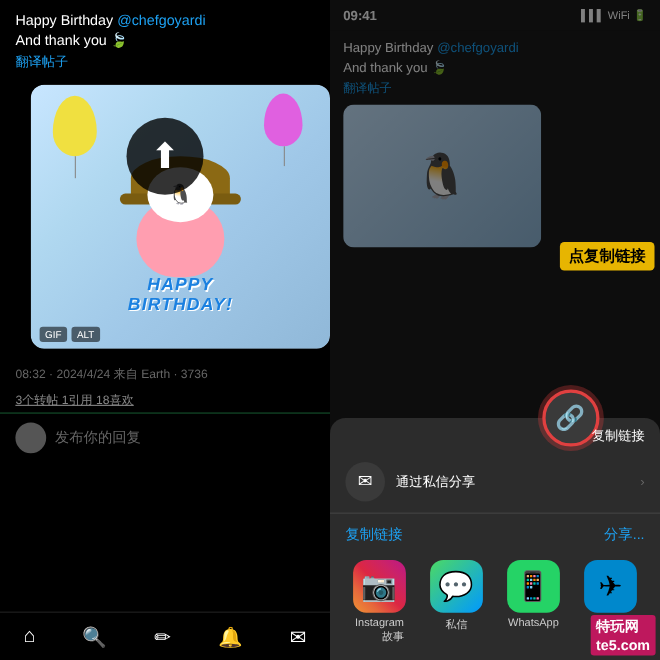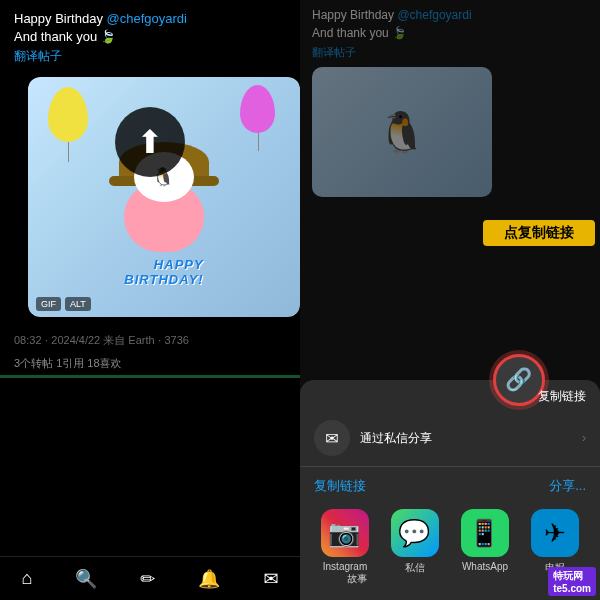--- a/index.html
+++ b/index.html
@@ -162,22 +162,22 @@
       font-size: 18px;
     }
 
     .happy-birthday-text {
       position: absolute;
       bottom: 30px;
       left: 50%;
       transform: translateX(-50%);
       color: #1a80e0;
       font-weight: 900;
-      font-size: 13px;
-      text-align: right;
+      font-size: 16px;
+      text-align: center;
       font-style: italic;
       white-space: nowrap;
       text-shadow: 1px 1px 0 #fff;
       letter-spacing: 1px;
     }
 
     .sticker-badges {
       position: absolute;
       bottom: 6px;
       left: 8px;
@@ -196,21 +196,22 @@
     .post-meta {
       padding: 8px 14px 4px;
       color: #666;
       font-size: 11px;
     }
 
     .post-stats {
       padding: 4px 14px;
       color: #888;
       font-size: 11px;
-      border-bottom: 3px solid #14532d;
+      border-bottom: 1px solid #14532d;
+      text-decoration: underline;
     }
 
     .reply-box {
       padding: 8px 14px;
       display: flex;
       align-items: center;
       gap: 8px;
     }
 
     .reply-avatar {
@@ -497,34 +498,34 @@
 
     
     .annotation-right {
       position: absolute;
       right: 5px;
       top: 220px;
       background: rgba(255,200,0,0.9);
       color: #000;
       font-size: 14px;
       font-weight: bold;
-      padding: 4px 21px;
+      padding: 4px 8px;
       border-radius: 4px;
       z-index: 20;
       white-space: nowrap;
     }
 
     
     .watermark {
       position: absolute;
       bottom: 4px;
       right: 4px;
-      background: #6d28d9;
-      color: #fff;
-      font-size: 10px;
+      background: #be185d;
+      color: #fff;
+      font-size: 13px;
       padding: 2px 5px;
       border-radius: 3px;
       font-weight: bold;
       z-index: 100;
     }
 
     
     .large-circle-btn {
       width: 70px;
       height: 70px;
@@ -580,36 +581,48 @@
           <span class="badge">GIF</span>
           <span class="badge">ALT</span>
         </div>
       </div>
 
       <div class="large-circle-btn">
         <span class="upload-icon">⬆</span>
       </div>
     </div>
 
-    <div class="post-meta">08:32 · 2024/4/22 来自 Earth · 3736</div>
+    <div class="post-meta">08:32 · 2024/4/24 来自 Earth · 3736</div>
     <div class="post-stats">3个转帖 1引用 18喜欢</div>
 
+    <div class="reply-box">
+      <div class="reply-avatar"></div>
+      <span class="reply-input">发布你的回复</span>
+    </div>
 
 
     <div class="bottom-nav">
       <span class="nav-icon">⌂</span>
       <span class="nav-icon">🔍</span>
       <span class="nav-icon">✏</span>
       <span class="nav-icon">🔔</span>
       <span class="nav-icon">✉</span>
     </div>
   </div>
 
   <div class="right-panel">
 
+    <div class="right-status-bar">
+      <span class="status-time">09:41</span>
+      <div class="status-icons">
+        <span>▌▌▌</span>
+        <span>WiFi</span>
+        <span>🔋</span>
+      </div>
+    </div>
 
     <div class="right-content">
       <div class="right-post-text">
         Happy Birthday <span class="right-mention">@chefgoyardi</span>
       </div>
       <div class="right-post-text">And thank you 🍃</div>
       <div class="right-translate">翻译帖子</div>
       <div class="right-sticker">
         <div class="right-sticker-inner">🐧</div>
       </div>

